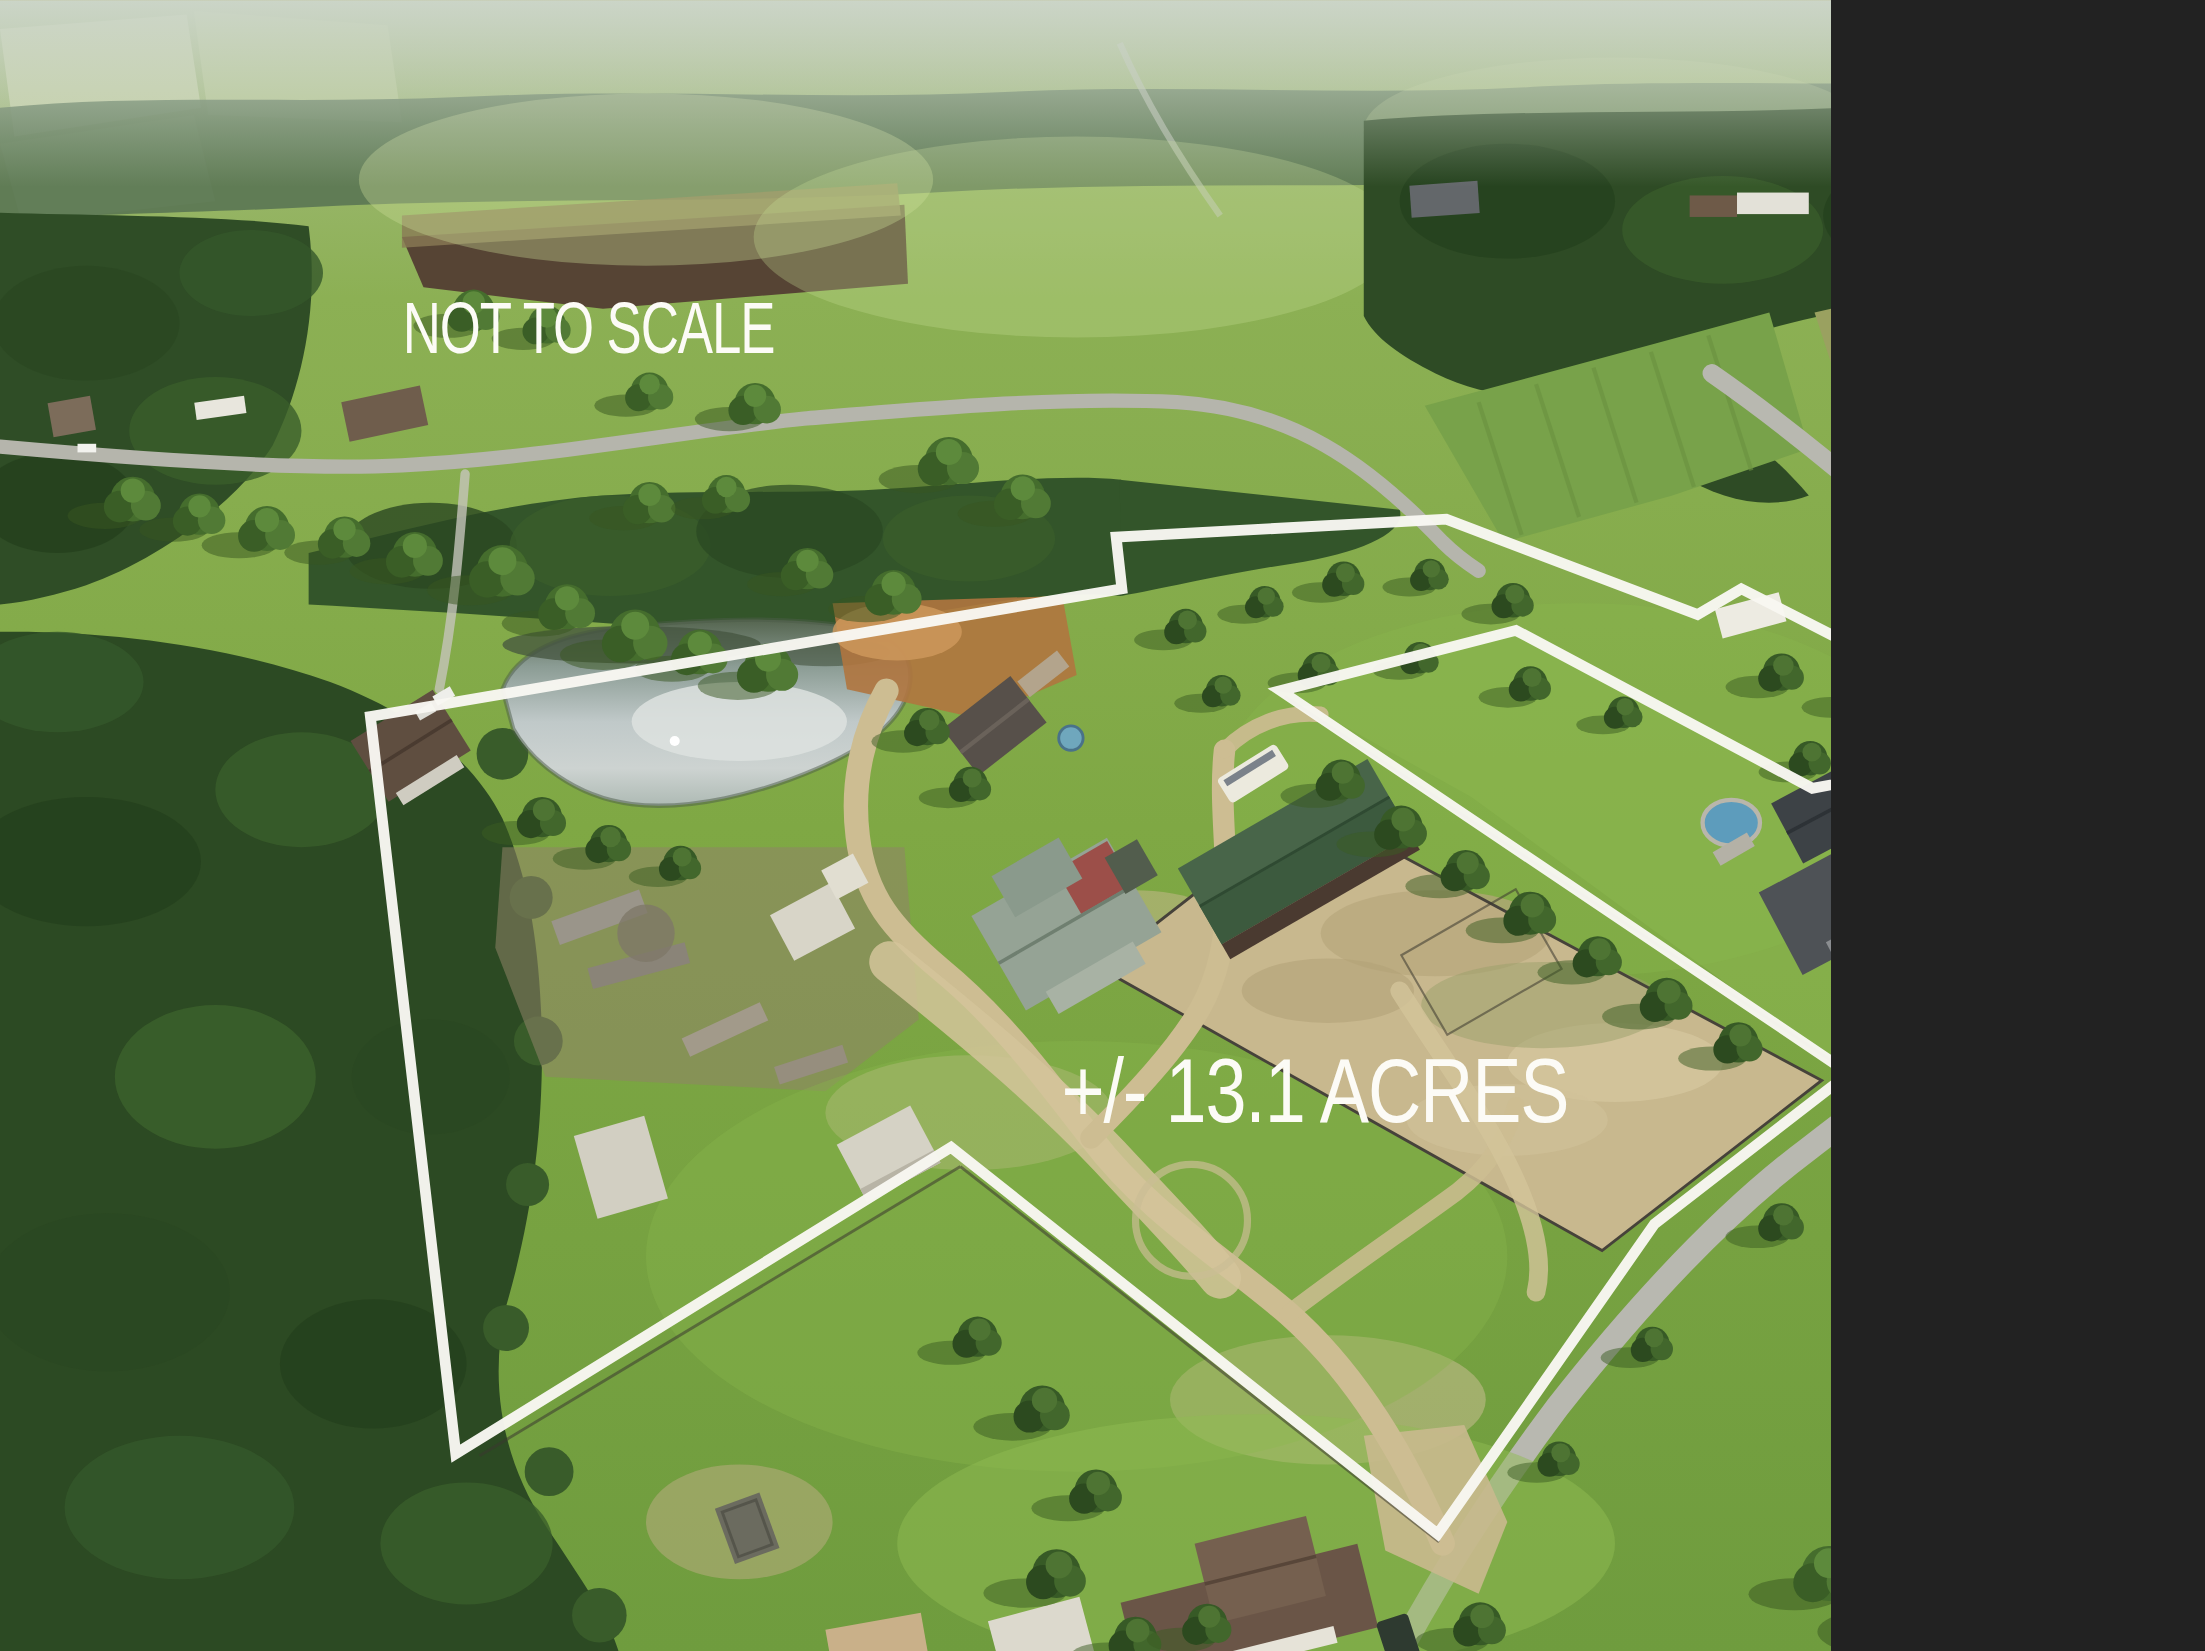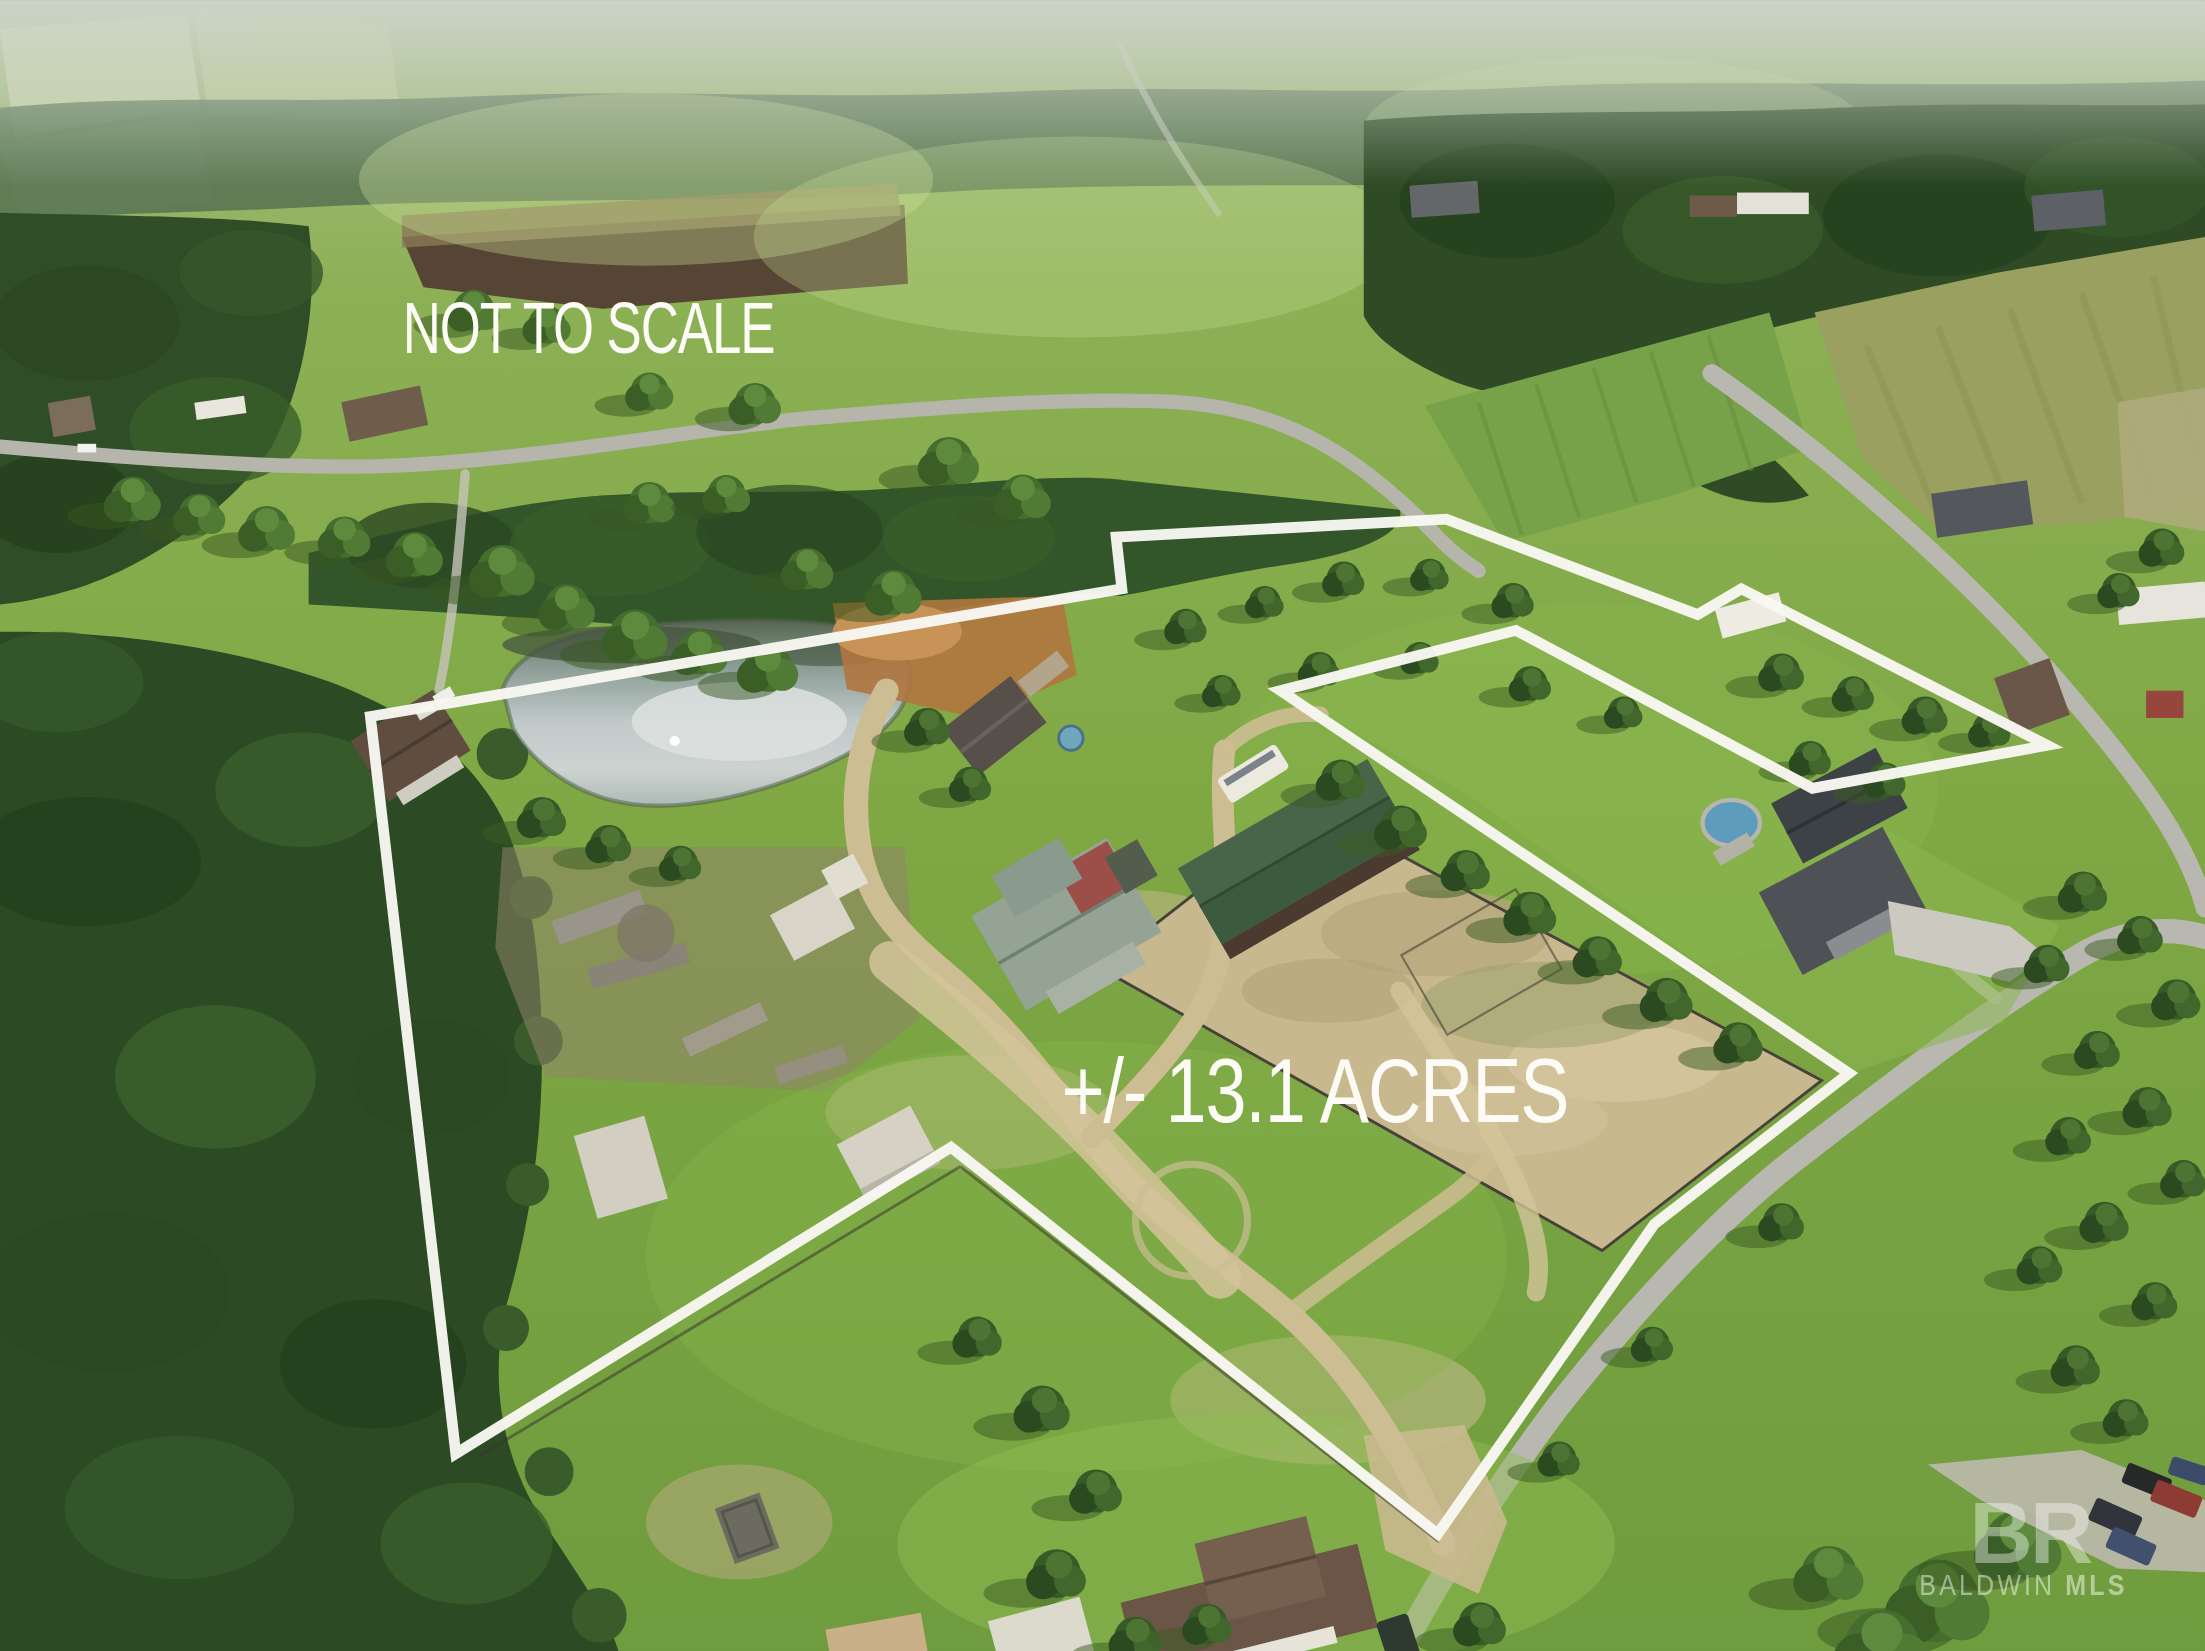--- a/index.html
+++ b/index.html
@@ -1,16 +1,16 @@
 <!DOCTYPE html>
 <html style="font-size:11.5px"><head>
 <meta charset="utf-8">
 <style>
   html,body{margin:0;padding:0;background:#222;}
-  .stage{position:relative;width:2205px;height:1652px;overflow:hidden;background:#fdba74;
+  .stage{position:relative;width:1831px;height:1652px;overflow:hidden;background:#fdba74;
          font-family:"Liberation Sans",sans-serif;}
   svg{display:block;width:2205px;height:1652px;}
   .ovl-text{fill:#fcfbf6;font-family:"Liberation Sans",sans-serif;font-weight:400;}
   .wm{fill:#ffffff;font-family:"Liberation Sans",sans-serif;}
 </style>
 </head>
 <body>
 
 <div class="stage">
 <svg viewBox="0 0 3072 2301" aria-label="aerial property photo">

